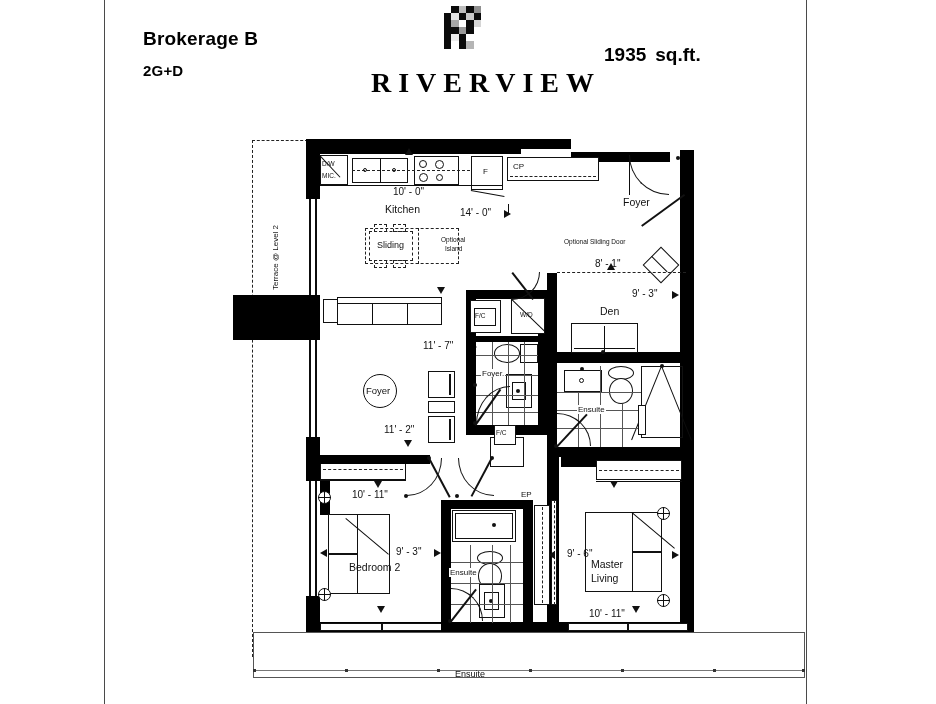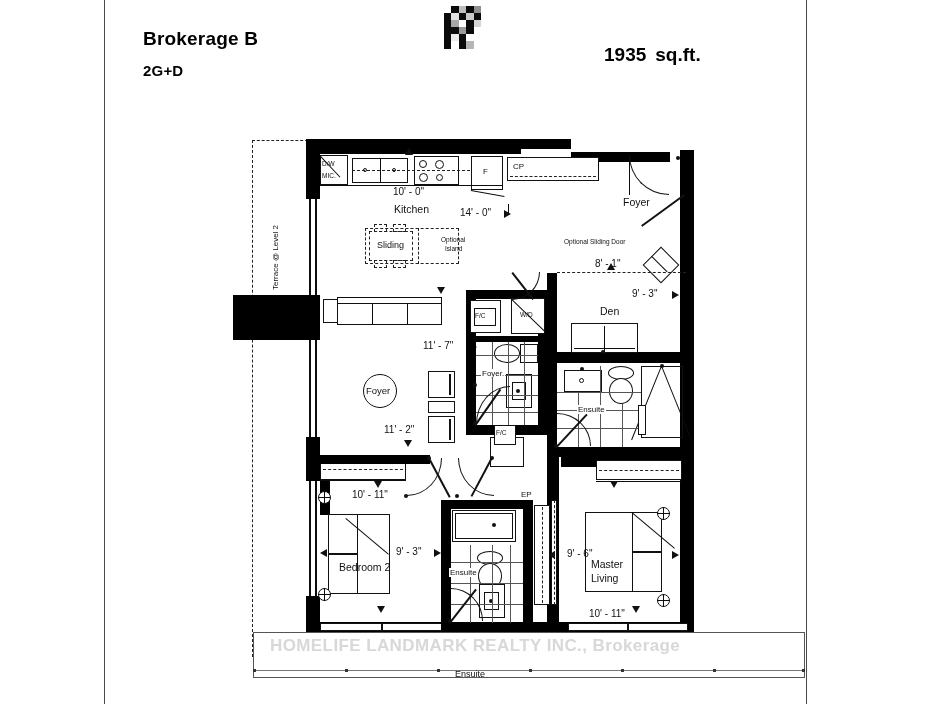--- a/index.html
+++ b/index.html
@@ -69,20 +69,21 @@
 <div id="page">
 
   <div class="vrule" style="left:104px"></div>
   <div class="vrule" style="left:806px"></div>
 
   <div class="hdr-building">Brokerage B</div>
   <div class="hdr-model">2G+D</div>
   <div class="hdr-area">
     <span class="n">1935</span><span>sq.ft.</span>
   </div>
+  <div class="brand-word">RIVERVIEW</div>
 
   <div class="logo">
     <i style="left:14px;top:0;width:8px;height:7px"></i>
     <i style="left:22px;top:0;width:7px;height:7px;background:#bdbdbd"></i>
     <i style="left:29px;top:0;width:8px;height:7px"></i>
     <i style="left:37px;top:0;width:7px;height:7px;background:#8f8f8f"></i>
     <i style="left:7px;top:7px;width:7px;height:7px"></i>
     <i style="left:14px;top:7px;width:8px;height:7px;background:#e2e2e2"></i>
     <i style="left:22px;top:7px;width:7px;height:7px"></i>
     <i style="left:29px;top:7px;width:8px;height:7px;background:#c9c9c9"></i>
@@ -161,21 +162,21 @@
 
     <div class="boxf" style="left:507px;top:157px;width:92px;height:24px"></div>
     <div class="lbl-sm" style="left:513px;top:162px">CP</div>
     <div class="dashln" style="left:510px;top:176px;width:86px"></div>
 
     <div class="ln" style="left:320px;top:185px;width:182px;height:1px"></div>
     <div class="dashln" style="left:352px;top:170px;width:118px"></div>
 
     <div class="ticku" style="left:405px;top:148px"></div>
     <div class="dim" style="left:393px;top:186px">10' - 0"</div>
-    <div class="lbl" style="left:394px;top:203px">Kitchen</div>
+    <div class="lbl" style="left:385px;top:203px">Kitchen</div>
 
     <div class="dim" style="left:460px;top:207px">14' - 0"</div>
     <div class="tickr" style="left:504px;top:210px"></div>
     <div class="ln" style="left:508px;top:204px;width:1px;height:10px"></div>
 
     <div class="ln" style="left:471px;top:190px;width:34px;height:1px;transform:rotate(10deg);transform-origin:left top"></div>
 
     <div class="dash" style="left:365px;top:228px;width:94px;height:36px"></div>
     <div class="dashlnv" style="left:418px;top:228px;height:36px"></div>
     <div class="dash" style="left:369px;top:231px;width:44px;height:30px"></div>
@@ -333,21 +334,21 @@
     <div class="dashln" style="left:323px;top:469px;width:80px"></div>
     <div class="ln" style="left:320px;top:480px;width:86px;height:1px"></div>
     <div class="w" style="left:320px;top:455px;width:110px;height:9px"></div>
     <div class="tickd" style="left:374px;top:481px"></div>
     <div class="dim" style="left:352px;top:489px">10' - 11"</div>
 
     <div class="boxf" style="left:328px;top:514px;width:62px;height:80px"></div>
     <div class="boxf" style="left:328px;top:514px;width:30px;height:40px"></div>
     <div class="boxf" style="left:328px;top:554px;width:30px;height:40px"></div>
     <div class="ln" style="left:346px;top:518px;width:56px;height:1px;transform:rotate(40deg);transform-origin:left top"></div>
-    <div class="lbl" style="left:339px;top:561px">Bedroom 2</div>
+    <div class="lbl" style="left:349px;top:561px">Bedroom 2</div>
 
     <div class="dim" style="left:396px;top:546px">9' - 3"</div>
     <div class="tickr" style="left:434px;top:549px"></div>
     <div class="tickl" style="left:320px;top:549px"></div>
 
     <div class="circ" style="left:318px;top:491px;width:13px;height:13px;background:#fff"></div>
     <div class="ln" style="left:318px;top:497px;width:13px;height:1px"></div>
     <div class="ln" style="left:324px;top:491px;width:1px;height:13px"></div>
     <div class="circ" style="left:318px;top:588px;width:13px;height:13px;background:#fff"></div>
     <div class="ln" style="left:318px;top:594px;width:13px;height:1px"></div>
@@ -398,16 +399,15 @@
     <div class="ln" style="left:253px;top:670px;width:552px;height:1px;background:#777"></div>
     <div class="balcdot" style="left:253px;top:669px"></div>
     <div class="balcdot" style="left:345px;top:669px"></div>
     <div class="balcdot" style="left:437px;top:669px"></div>
     <div class="balcdot" style="left:529px;top:669px"></div>
     <div class="balcdot" style="left:621px;top:669px"></div>
     <div class="balcdot" style="left:713px;top:669px"></div>
     <div class="balcdot" style="left:802px;top:669px"></div>
     <div class="lbl-sm ctr" style="left:420px;top:669px;width:100px;font-size:9px">Ensuite</div>
 
-    <div class="wm">HOMELIFE LANDMARK REALTY INC., Brokerage</div>
 
   </div>
 </div>
 
 </body></html>

